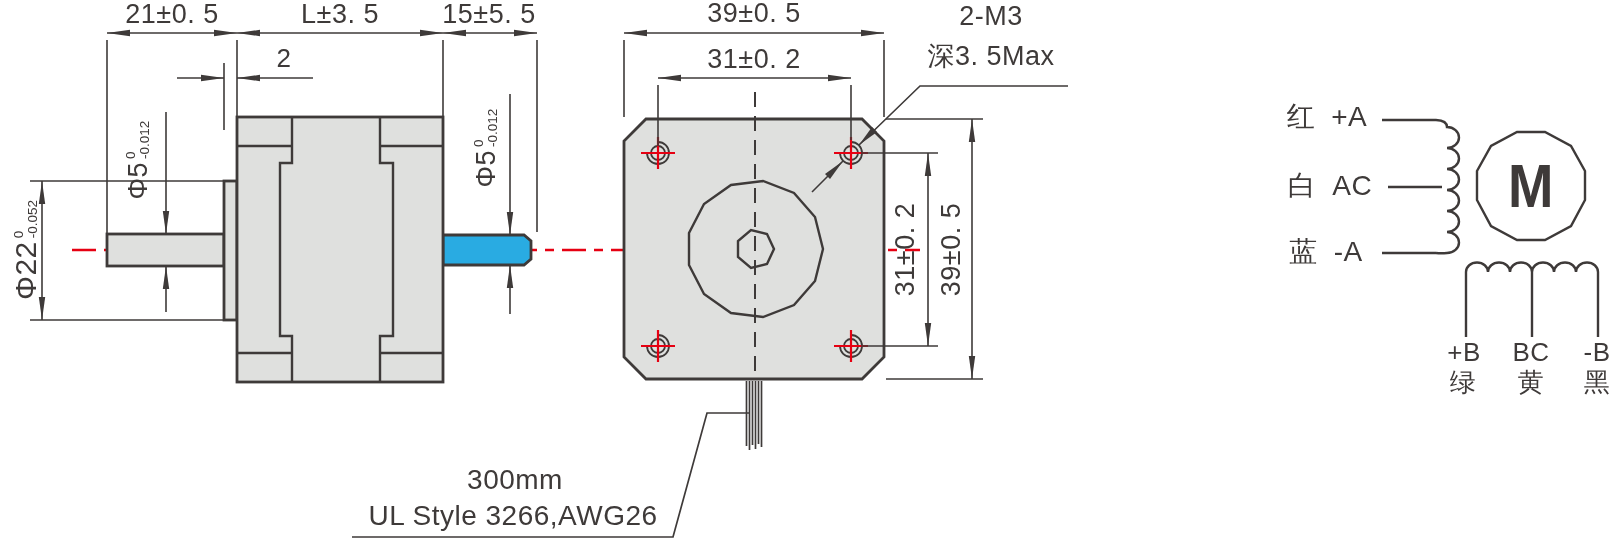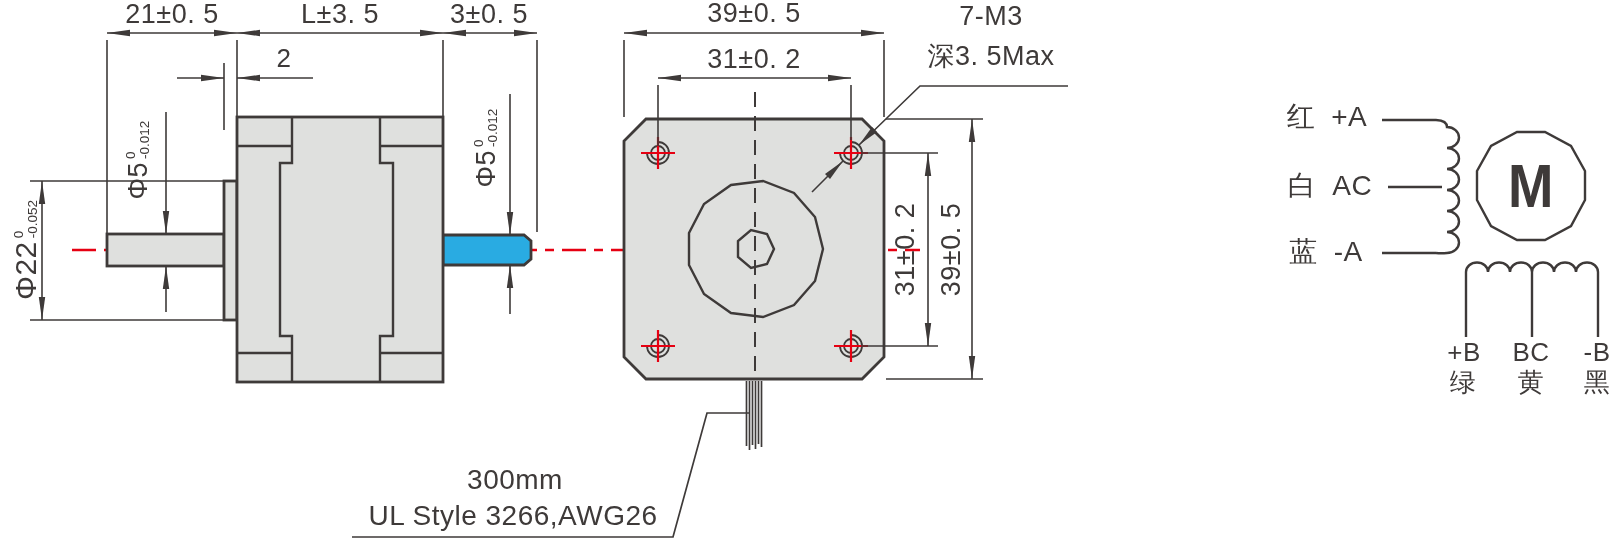--- a/index.html
+++ b/index.html
@@ -162,21 +162,21 @@
   </g>
 </svg>
 
 <div class="t" style="left:172px;top:14px">
   <span class="in">21±0. 5</span>
     </div>
 <div class="t" style="left:340px;top:14px">
   <span class="in">L±3. 5</span>
     </div>
 <div class="t" style="left:489px;top:14px">
-  <span class="in">3±0. 5</span>
+  <span class="in">15±5. 5</span>
     </div>
 <div class="t f26" style="left:284px;top:58px">
   <span class="in">2</span>
     </div>
 
 <div class="t rot" style="left:138px;top:160px">
   <span class="in">
         <span>Φ5</span>
         <span class="tol">
     <span>0</span>
@@ -205,21 +205,21 @@
       </span>
     </div>
 
 <div class="t" style="left:754px;top:13px">
   <span class="in">39±0. 5</span>
     </div>
 <div class="t" style="left:754px;top:59px">
   <span class="in">31±0. 2</span>
     </div>
 <div class="t" style="left:991px;top:16px">
-  <span class="in">7-M3</span>
+  <span class="in">2-M3</span>
     </div>
 <div class="t" style="left:991px;top:56px">
   <span class="in">深3. 5Max</span>
     </div>
 <div class="t rot" style="left:906px;top:249px">
   <span class="in">31±0. 2</span>
     </div>
 <div class="t rot" style="left:952px;top:249px">
   <span class="in">39±0. 5</span>
     </div>

